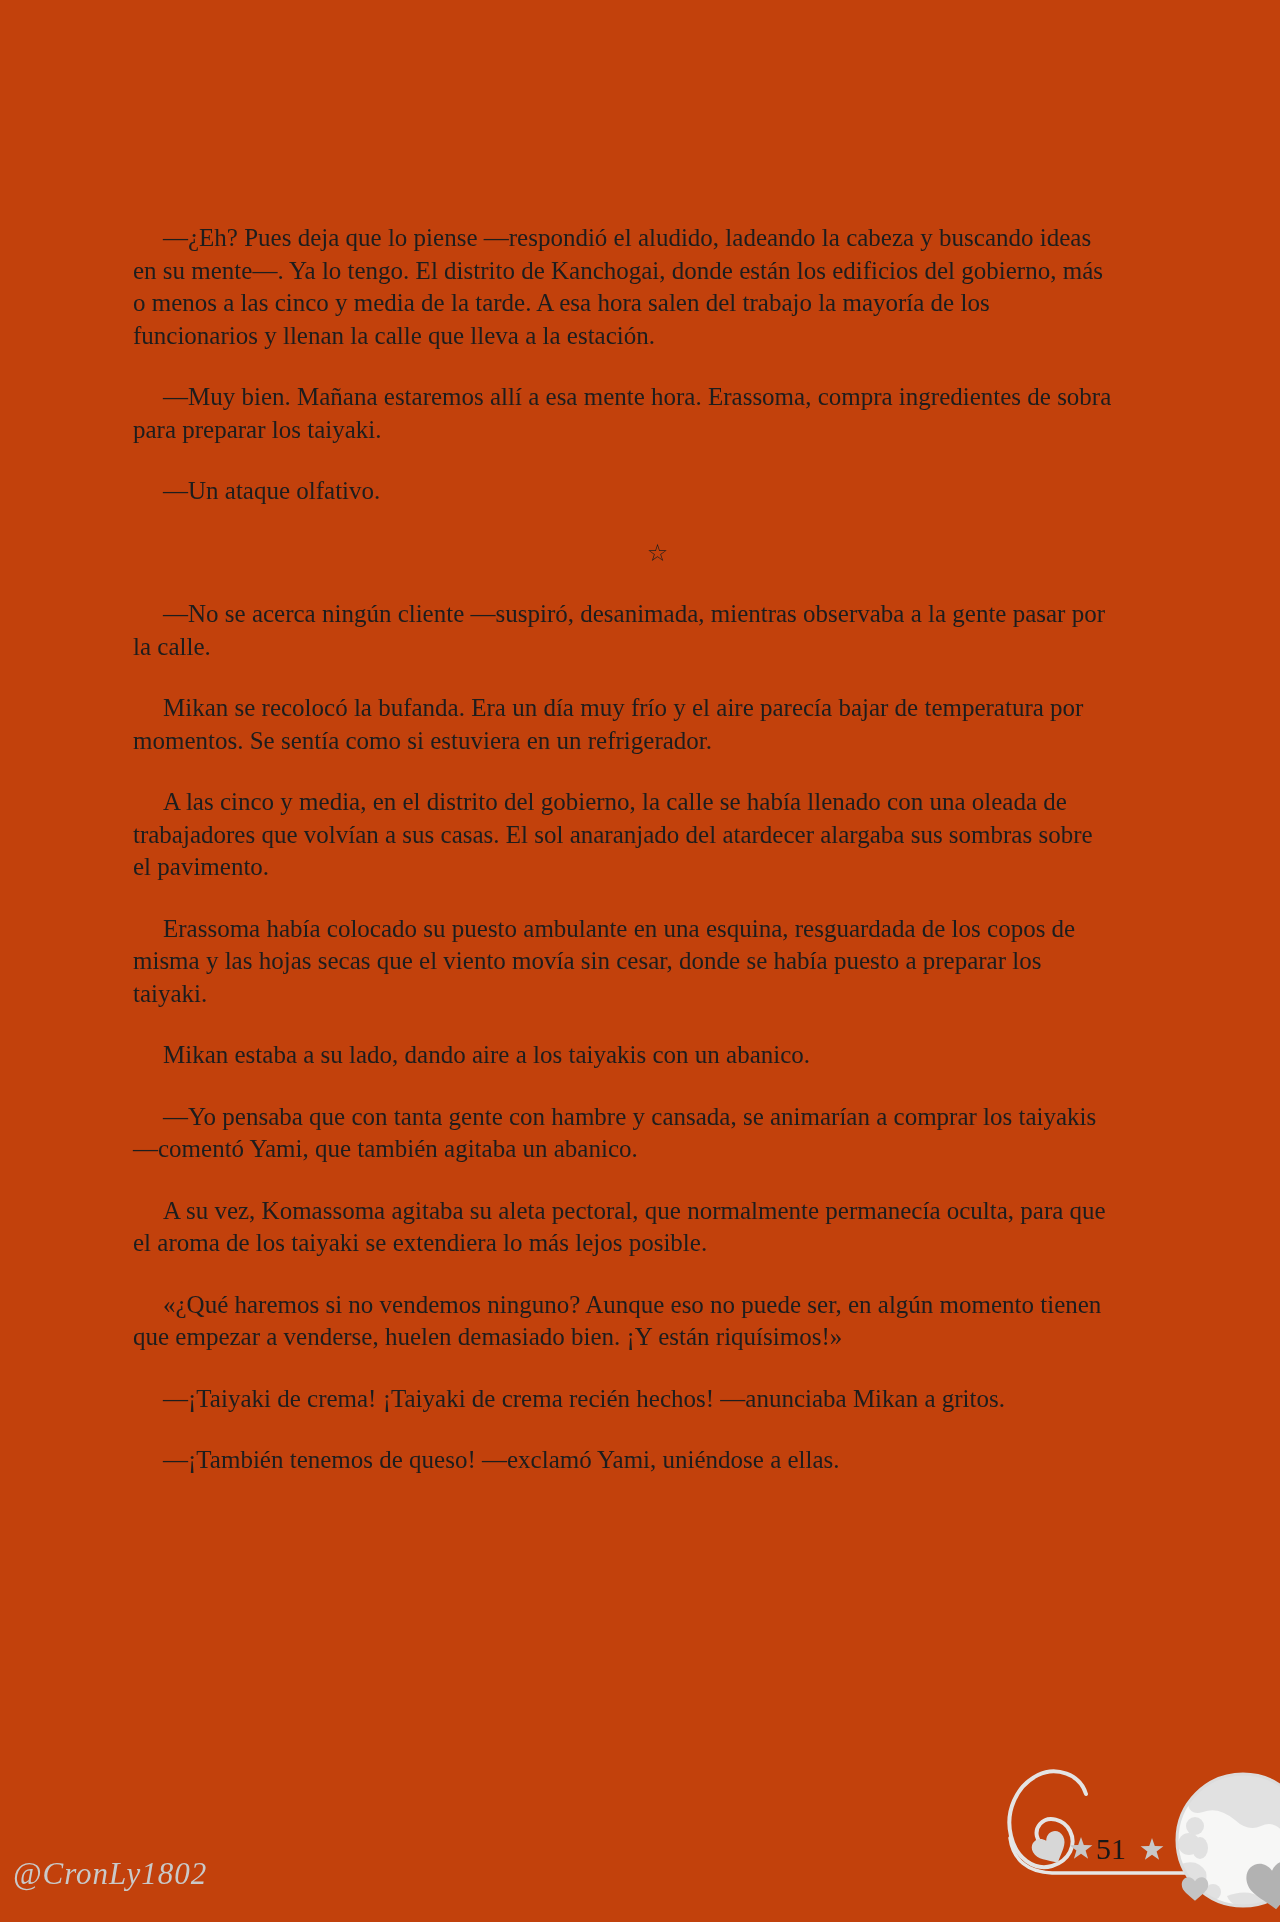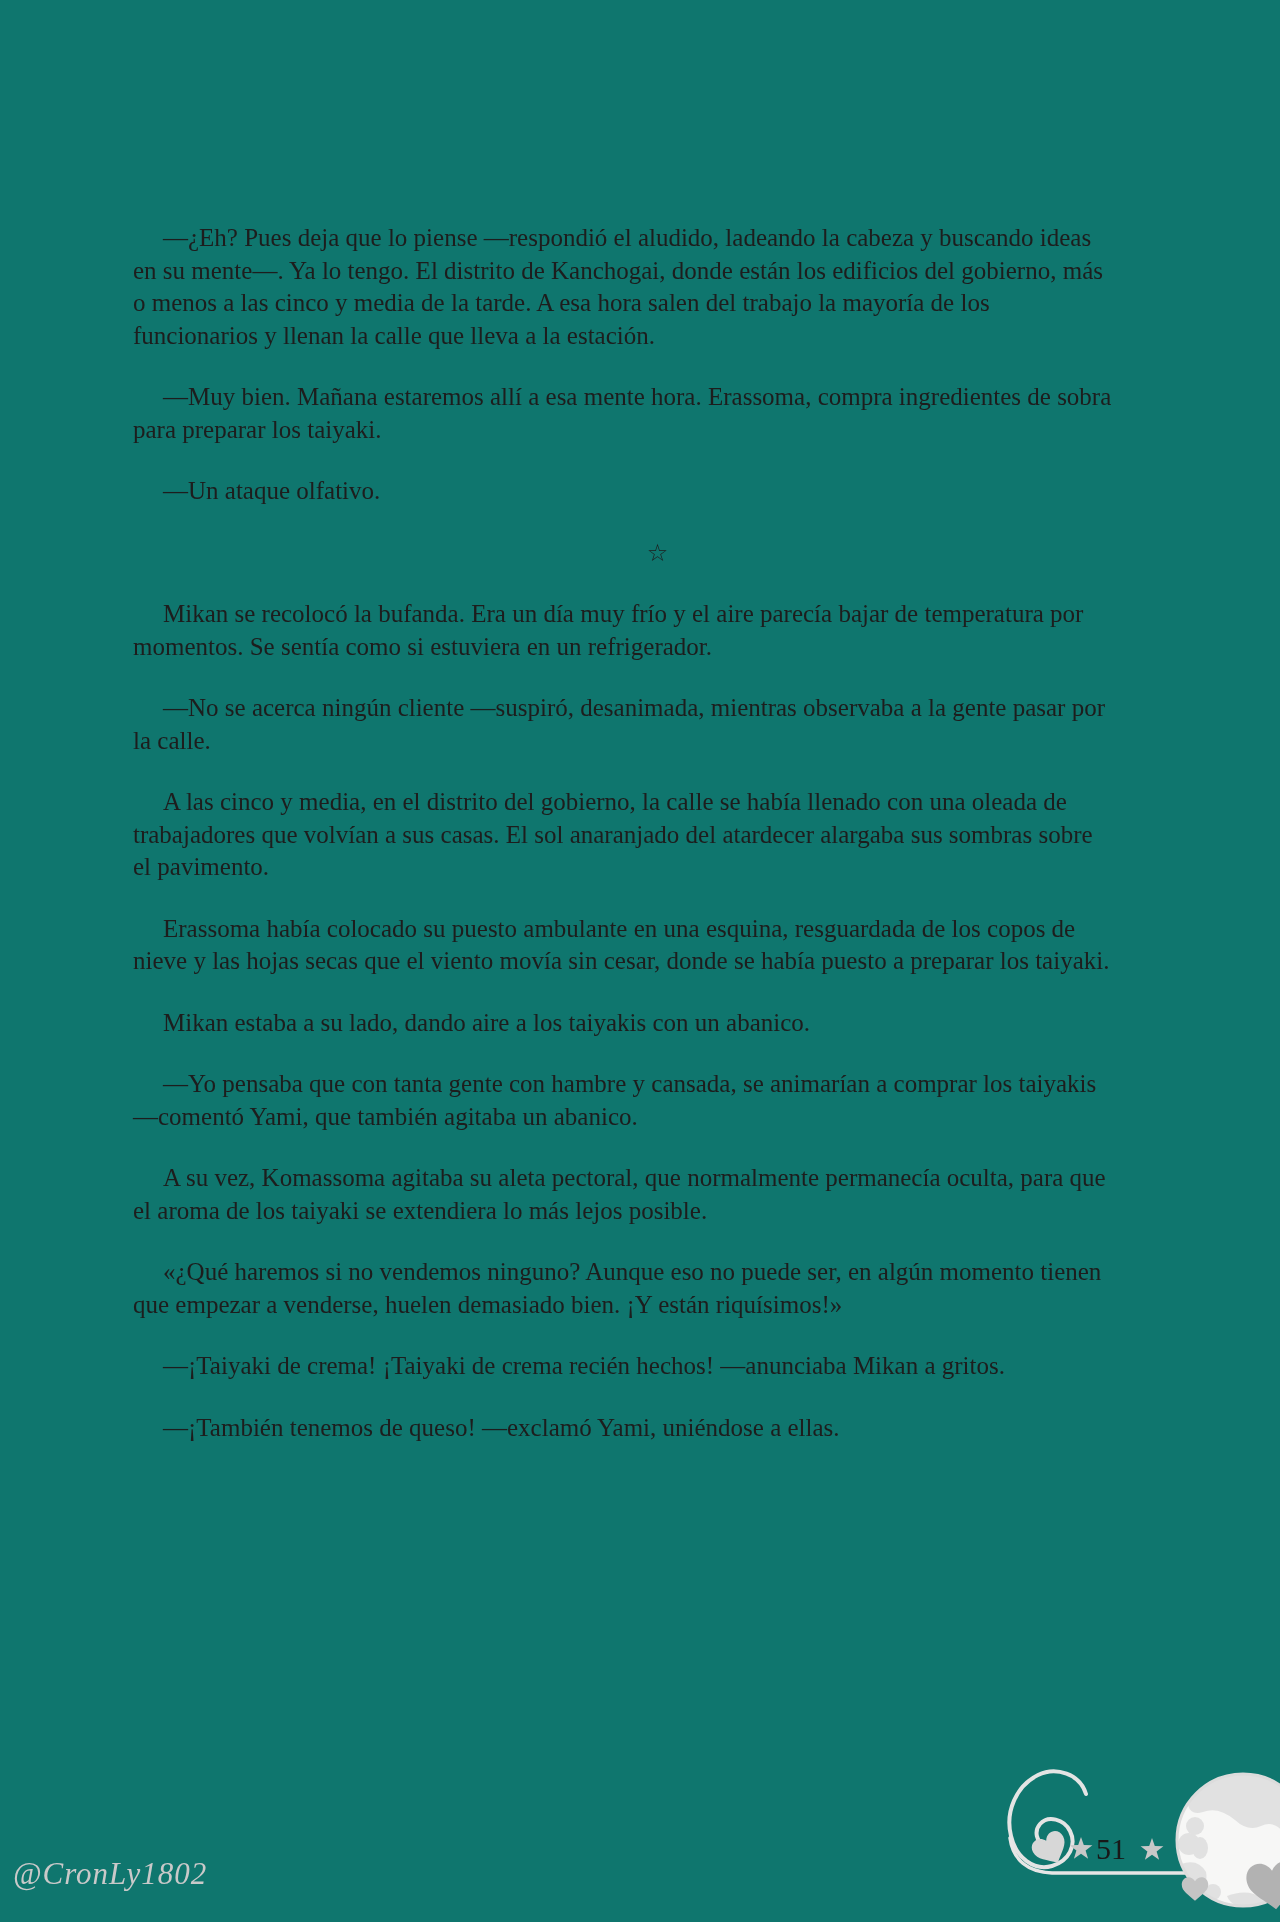--- a/index.html
+++ b/index.html
@@ -10,21 +10,21 @@
   body {
     width: 1280px;
     height: 1922px;
     position: relative;
     overflow: hidden;
     font-family: "Liberation Serif", "DejaVu Serif", serif;
   }
   .page {
     position: absolute;
     inset: 0;
-    background: #0f766e;
+    background: #c2410c;
   }
   .text-column {
     position: absolute;
     left: 133px;
     top: 222px;
     width: 979px;
     color: #1d1d1d;
     font-size: 25px;
     line-height: 32.5px;
   }
@@ -68,24 +68,24 @@
 <body>
 
 <div class="page">
 
   <div class="text-column">
 
   <p>—¿Eh? Pues deja que lo piense —respondió el aludido, ladeando la cabeza y buscando ideas en su mente—. Ya lo tengo. El distrito de Kanchogai, donde están los edificios del gobierno, más o menos a las cinco y media de la tarde. A esa hora salen del trabajo la mayoría de los funcionarios y llenan la calle que lleva a la estación.</p>
       <p>—Muy bien. Mañana estaremos allí a esa mente hora. Erassoma, compra ingredientes de sobra para preparar los taiyaki.</p>
       <p>—Un ataque olfativo.</p>
       <div class="divider">☆</div>
+      <p>—No se acerca ningún cliente —suspiró, desanimada, mientras observaba a la gente pasar por la calle.</p>
       <p>Mikan se recolocó la bufanda. Era un día muy frío y el aire parecía bajar de temperatura por momentos. Se sentía como si estuviera en un refrigerador.</p>
-      <p>—No se acerca ningún cliente —suspiró, desanimada, mientras observaba a la gente pasar por la calle.</p>
       <p>A las cinco y media, en el distrito del gobierno, la calle se había llenado con una oleada de trabajadores que volvían a sus casas. El sol anaranjado del atardecer alargaba sus sombras sobre el pavimento.</p>
-      <p>Erassoma había colocado su puesto ambulante en una esquina, resguardada de los copos de nieve y las hojas secas que el viento movía sin cesar, donde se había puesto a preparar los taiyaki.</p>
+      <p>Erassoma había colocado su puesto ambulante en una esquina, resguardada de los copos de misma y las hojas secas que el viento movía sin cesar, donde se había puesto a preparar los taiyaki.</p>
       <p>Mikan estaba a su lado, dando aire a los taiyakis con un abanico.</p>
       <p>—Yo pensaba que con tanta gente con hambre y cansada, se animarían a comprar los taiyakis —comentó Yami, que también agitaba un abanico.</p>
       <p>A su vez, Komassoma agitaba su aleta pectoral, que normalmente permanecía oculta, para que el aroma de los taiyaki se extendiera lo más lejos posible.</p>
       <p class="italic">«¿Qué haremos si no vendemos ninguno? Aunque eso no puede ser, en algún momento tienen que empezar a venderse, huelen demasiado bien. ¡Y están riquísimos!»</p>
       <p>—¡Taiyaki de crema! ¡Taiyaki de crema recién hechos! —anunciaba Mikan a gritos.</p>
       <p>—¡También tenemos de queso! —exclamó Yami, uniéndose a ellas.</p>
     </div>
 
   <div class="footer-art">
     <svg width="330" height="162" viewBox="0 0 330 162" xmlns="http://www.w3.org/2000/svg">

